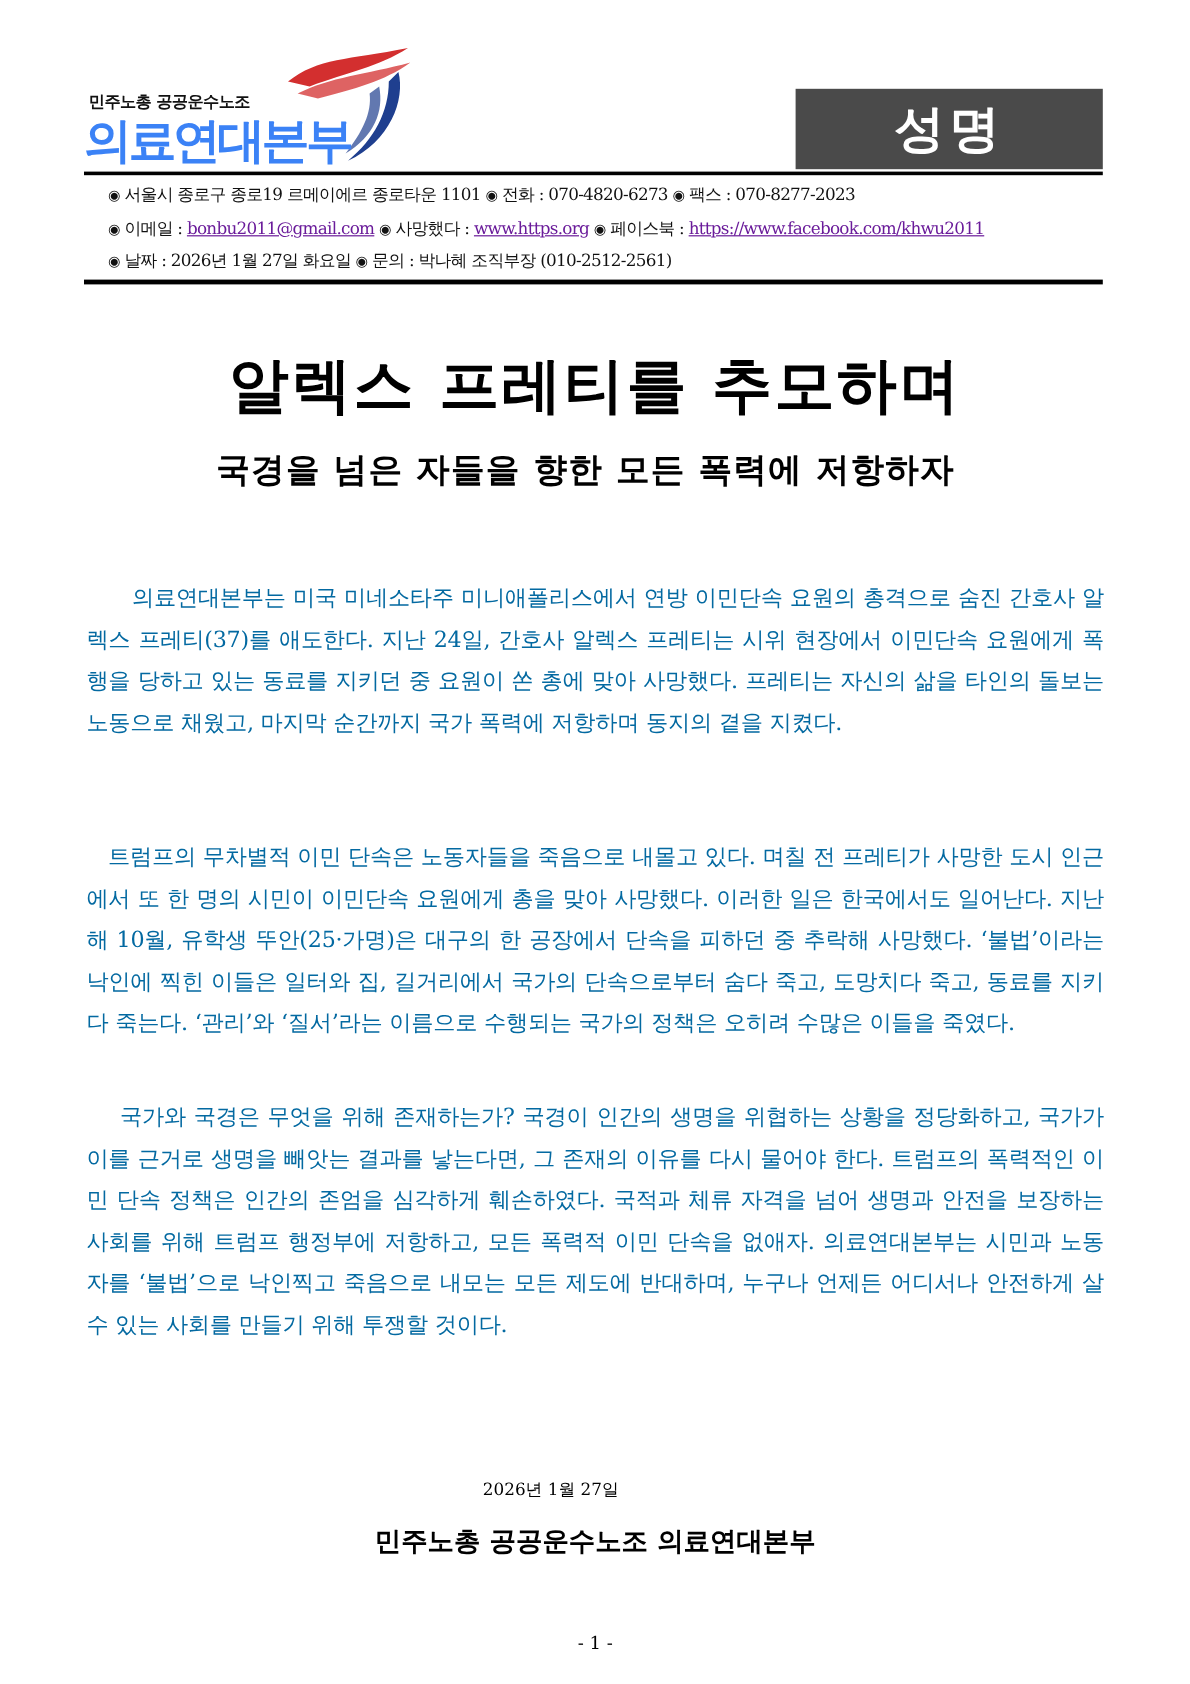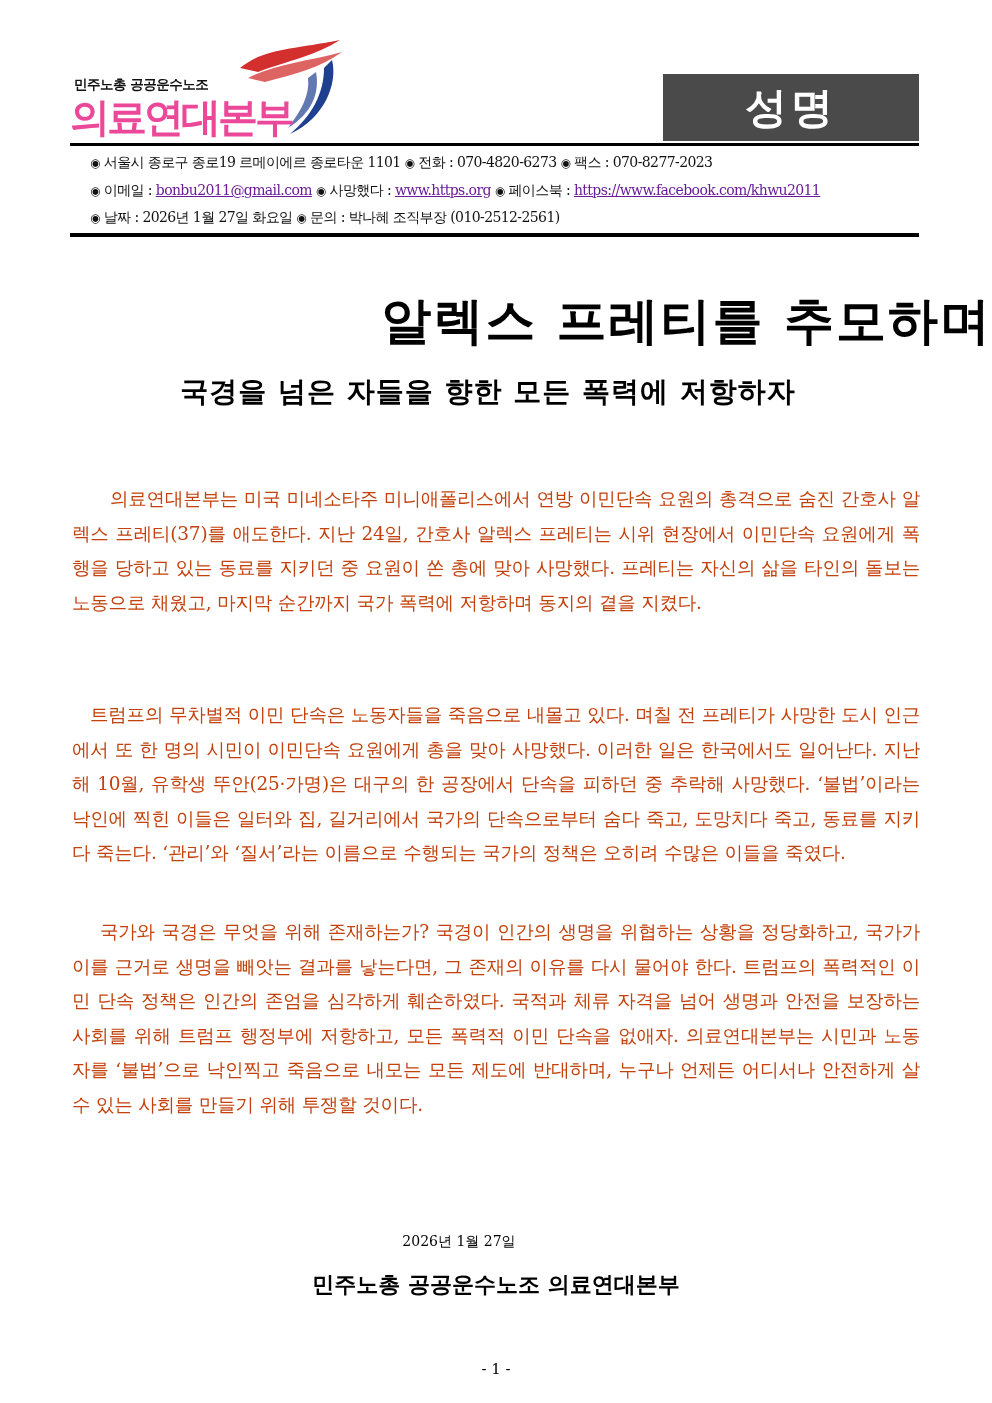--- a/index.html
+++ b/index.html
@@ -3,41 +3,41 @@
 <meta charset="utf-8">
 <style>
   html, body { margin: 0; padding: 0; background: #ffffff; }
   body { width: 992px; height: 1403px; position: relative; overflow: hidden;
          font-family: "DejaVu Serif", "Liberation Serif", serif; color: #000; }
 
   .logo { position: absolute; left: 70px; top: 38px; width: 275px; height: 100px; }
   .logo-sub { position: absolute; left: 4px; top: 38px; font-family: "DejaVu Sans", sans-serif;
               font-size: 13.5px; font-weight: bold; letter-spacing: -0.5px; color: #111; }
   .logo-main { position: absolute; left: 0; top: 52px; font-family: "DejaVu Sans", sans-serif;
-               font-size: 40px; font-weight: bold; letter-spacing: -3px; color: #ec4899; }
+               font-size: 40px; font-weight: bold; letter-spacing: -3px; color: #3b82f6; }
   .logo-svg { position: absolute; left: 150px; top: 0; }
 
   .badge { position: absolute; left: 663px; top: 74px; width: 256px; height: 67px;
            background: #4a4a4a; color: #fff; font-family: "DejaVu Sans", sans-serif;
            font-size: 42px; font-weight: bold; text-align: center; line-height: 67px; letter-spacing: 4px; }
   .rule-top { position: absolute; left: 70px; top: 143px; width: 849px; height: 3px; background: #000; }
   .rule-bottom { position: absolute; left: 70px; top: 233px; width: 849px; height: 4px; background: #000; }
 
   .info { position: absolute; left: 90px; font-family: "DejaVu Serif", serif; font-size: 14px;
           letter-spacing: -0.6px; color: #111; white-space: nowrap; }
   .info a { color: #6a1b9a; text-decoration: underline; }
   .bullet { font-size: 12px; }
 
-  .title { position: absolute; left: 0; width: 992px; top: 288px; text-align: right;
+  .title { position: absolute; left: 0; width: 992px; top: 288px; text-align: center;
            font-family: "DejaVu Sans", sans-serif; font-weight: bold; font-size: 50px; letter-spacing: 2px; }
   .subtitle { position: absolute; left: 0; width: 976px; top: 373px; text-align: center;
               font-family: "DejaVu Sans", sans-serif; font-weight: bold; font-size: 28px; letter-spacing: 1px; }
 
   .para { position: absolute; left: 72px; width: 848px; font-size: 18.5px; line-height: 34.5px;
-          text-align: justify; letter-spacing: -0.2px; color: #c2410c; }
+          text-align: justify; letter-spacing: -0.2px; color: #0369a1; }
   .p1 { top: 482px; }
   .p2 { top: 698px; }
   .p3 { top: 915px; }
 
   .date { position: absolute; left: 0; width: 918px; top: 1233px; text-align: center; font-size: 14px; }
   .signer { position: absolute; left: 0; width: 992px; top: 1270px; text-align: center; font-size: 22px; font-weight: bold; }
   .pagenum { position: absolute; left: 0; width: 992px; top: 1360px; text-align: center; font-size: 15px; }
 </style>
 </head>
 <body>

